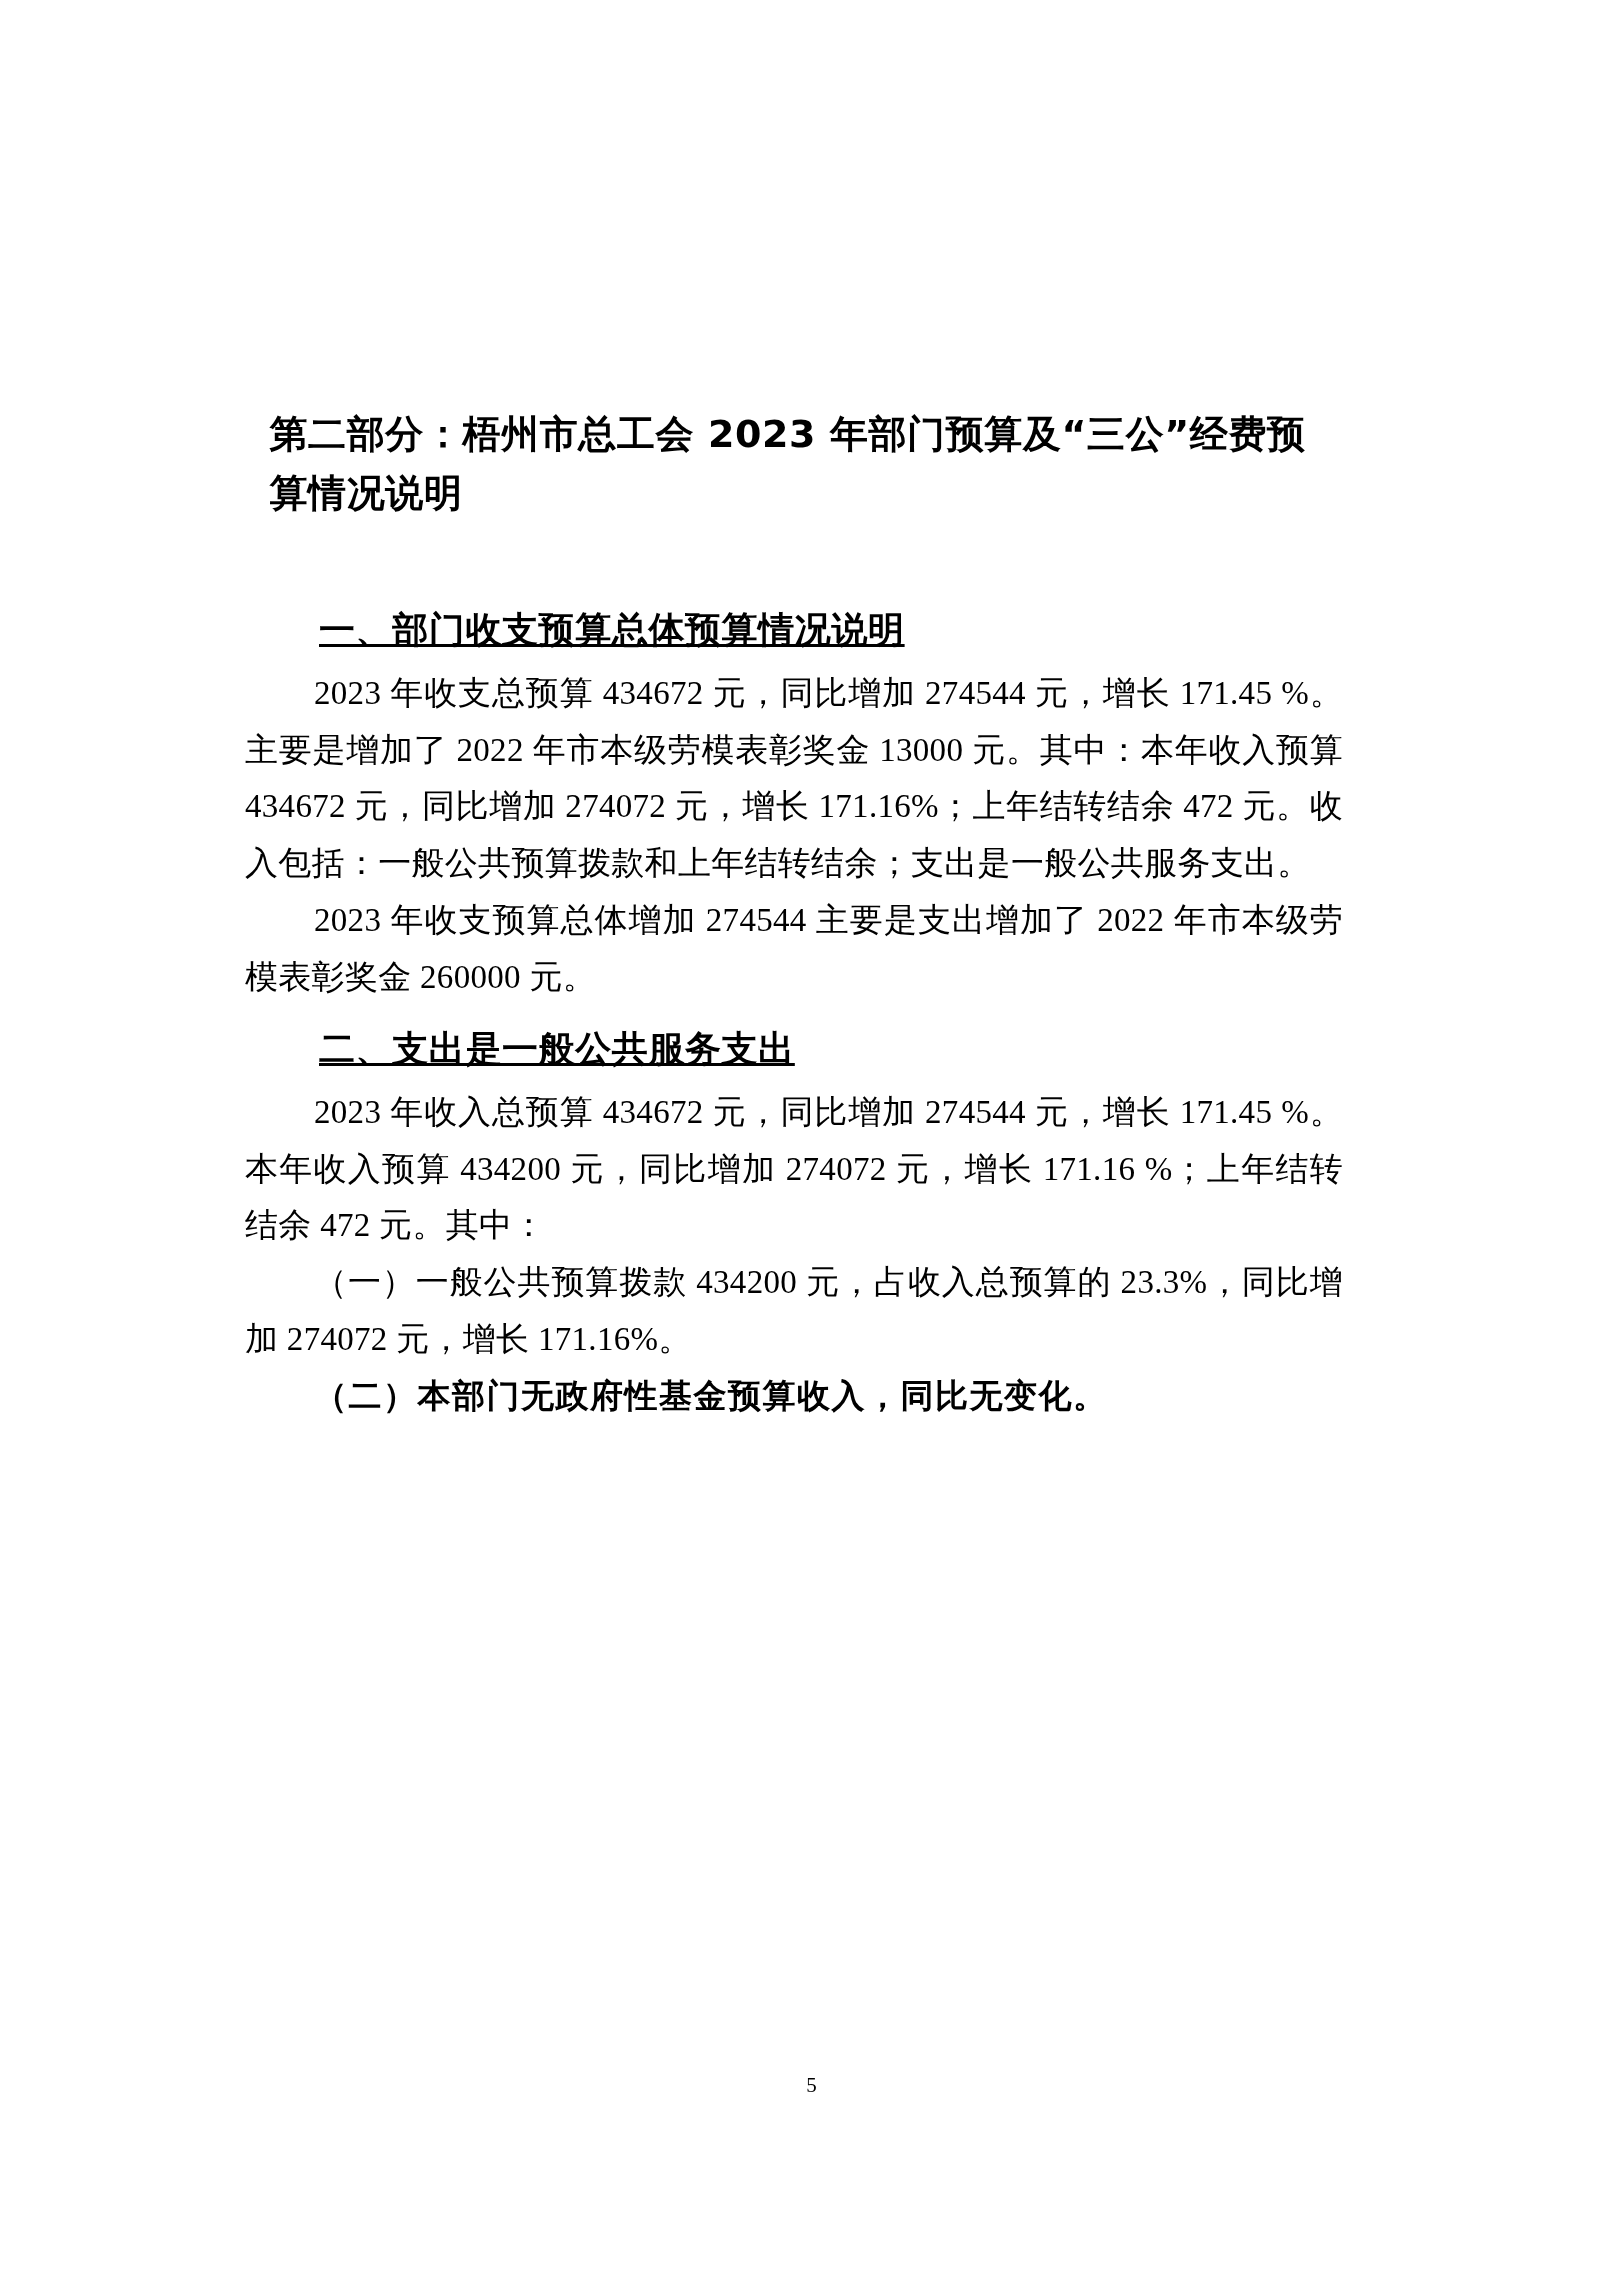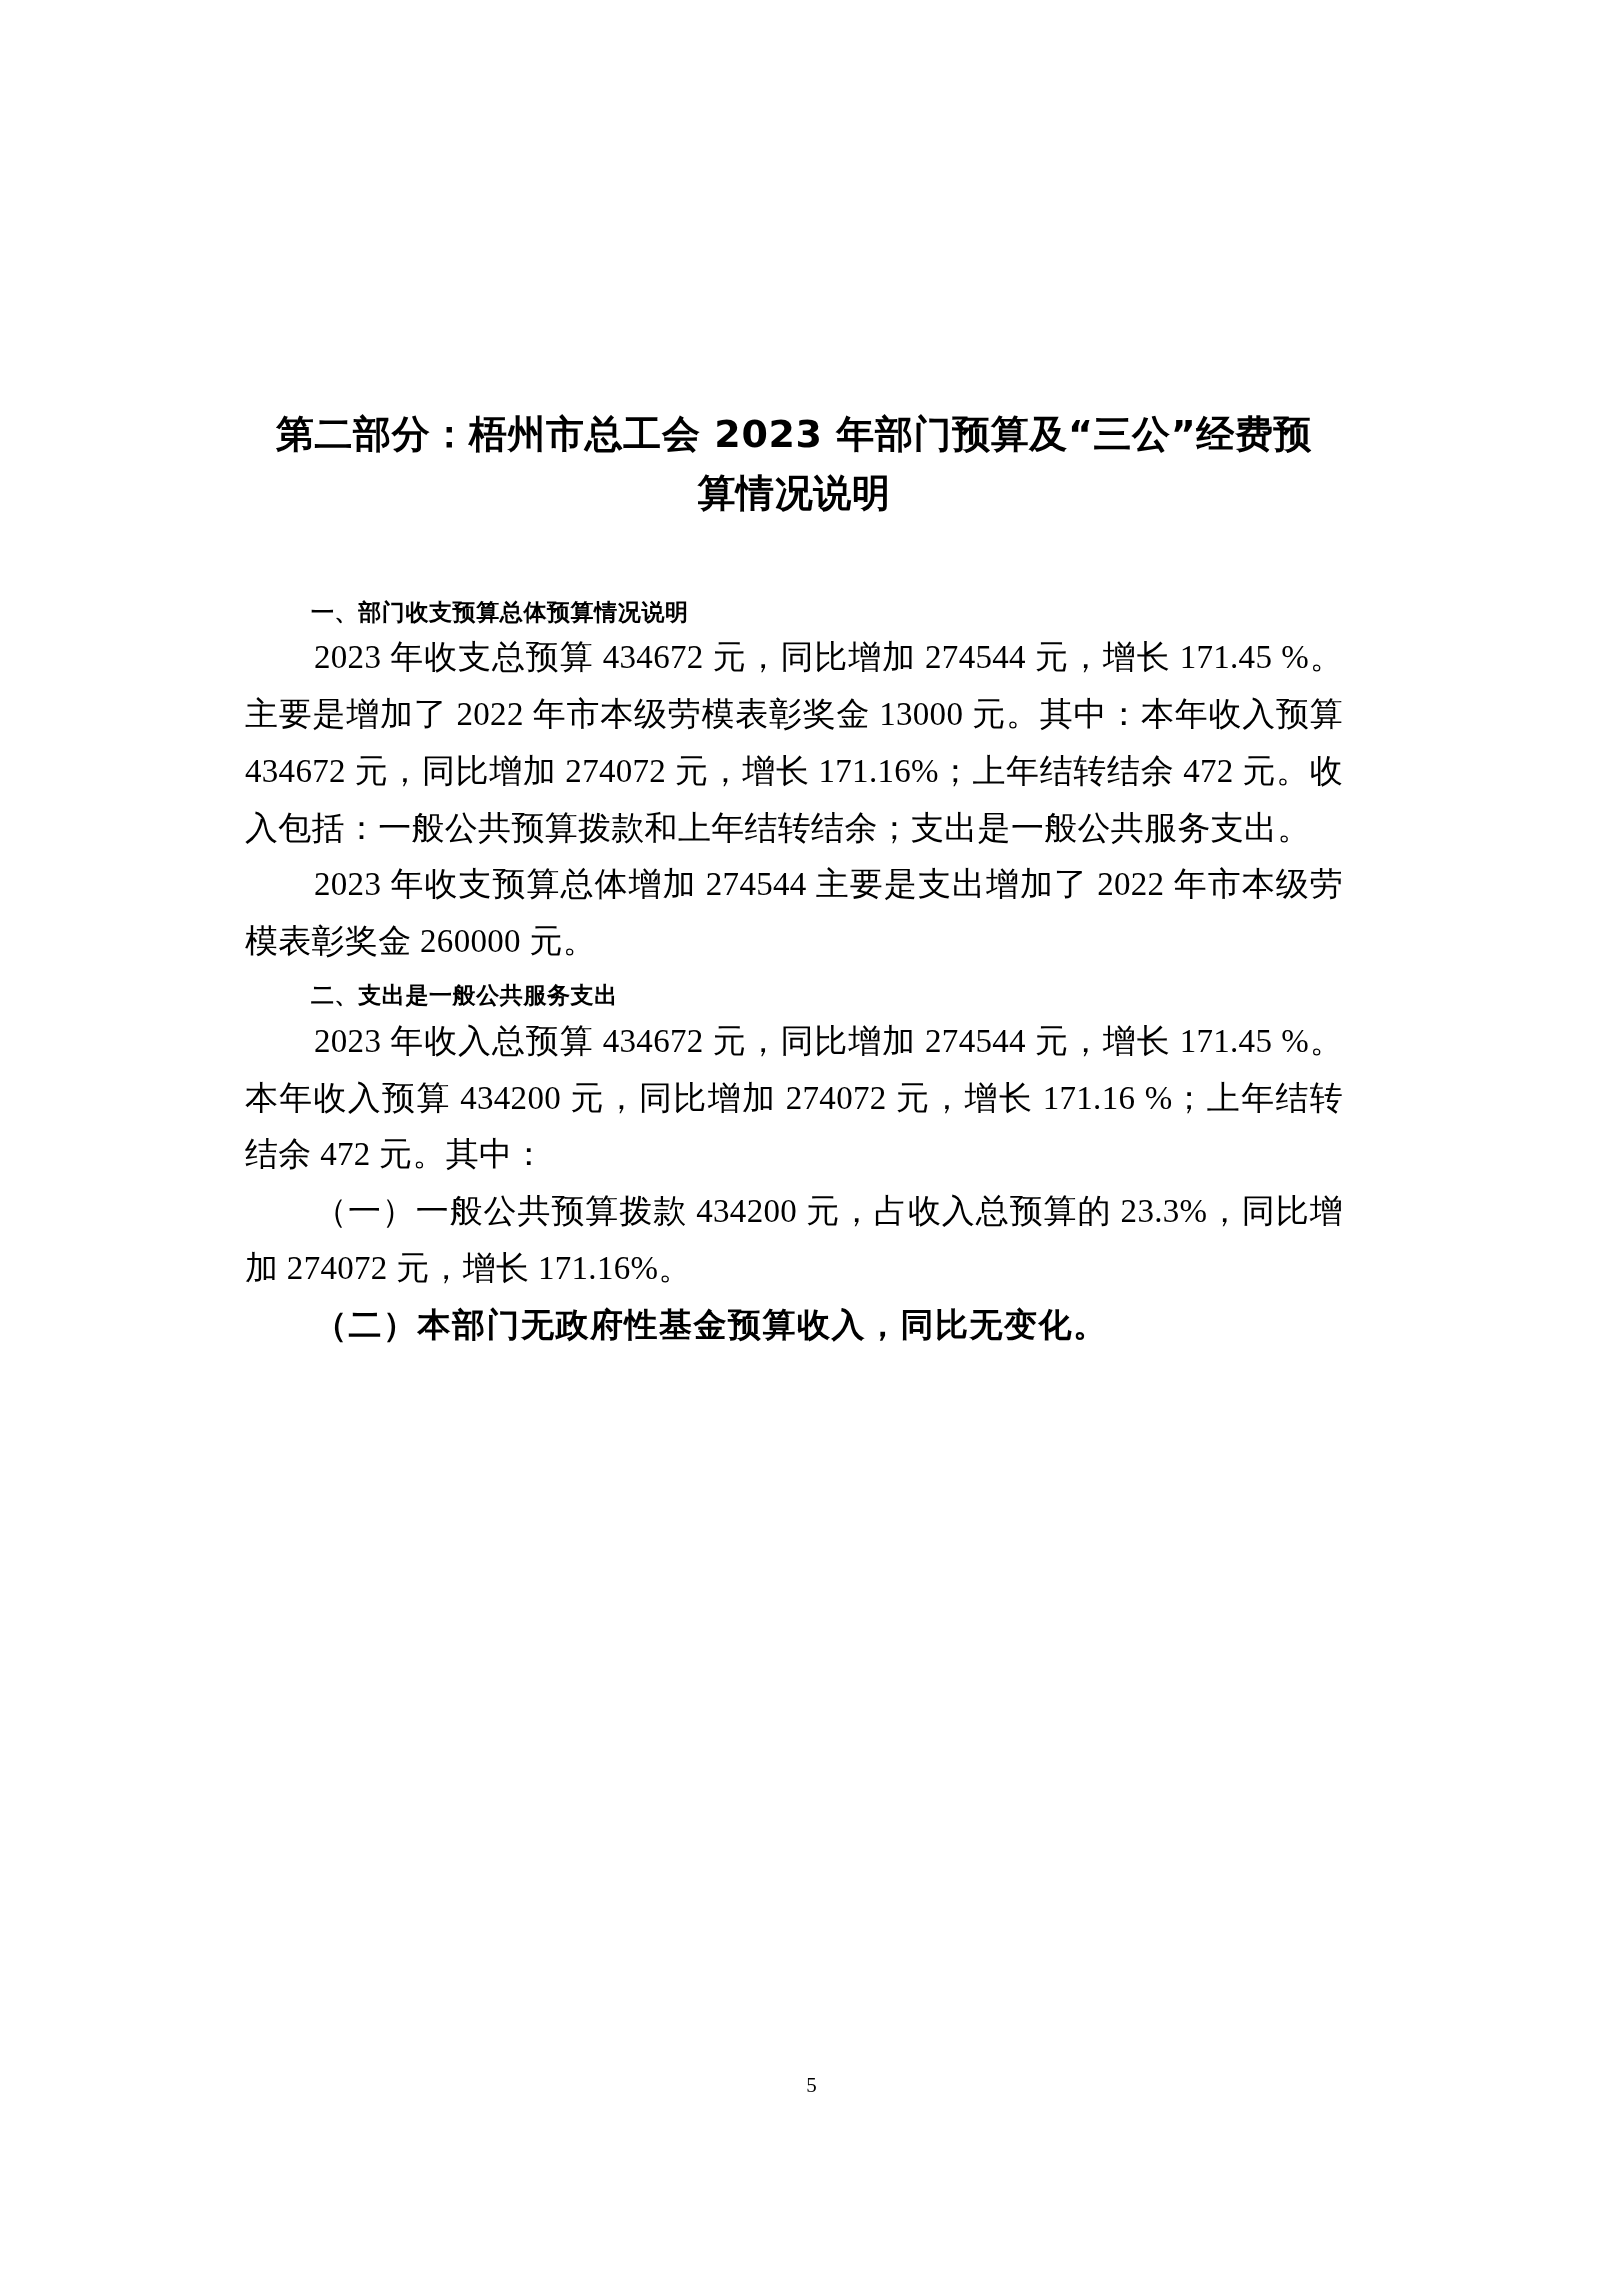--- a/index.html
+++ b/index.html
@@ -25,33 +25,34 @@
     position: absolute;
     left: 245px;
     top: 405px;
     width: 1098px;
   }
   .doc-title {
     font-family: "DejaVu Sans", sans-serif;
     font-weight: bold;
     font-size: 38px;
     line-height: 1.55;
-    text-align: center;
+    text-align: left;
     letter-spacing: 0.6px;
     margin: 0 0 0 0;
     padding: 0 24.5px;
   }
   .section-heading {
     font-family: "DejaVu Sans", sans-serif;
     font-weight: bold;
-    font-size: 23px;
+    font-size: 36px;
     line-height: 1.5;
-    margin: 0;
+    margin: 8px;
     text-indent: 66px;
     letter-spacing: 0.6px;
+    text-decoration: underline;
   }
   .para {
     font-family: "Liberation Serif", serif;
     font-size: 33px;
     line-height: 1.72;
     margin: 0;
     text-indent: 69px;
     text-align: justify;
     text-justify: inter-ideograph;
     letter-spacing: 0.3px;

